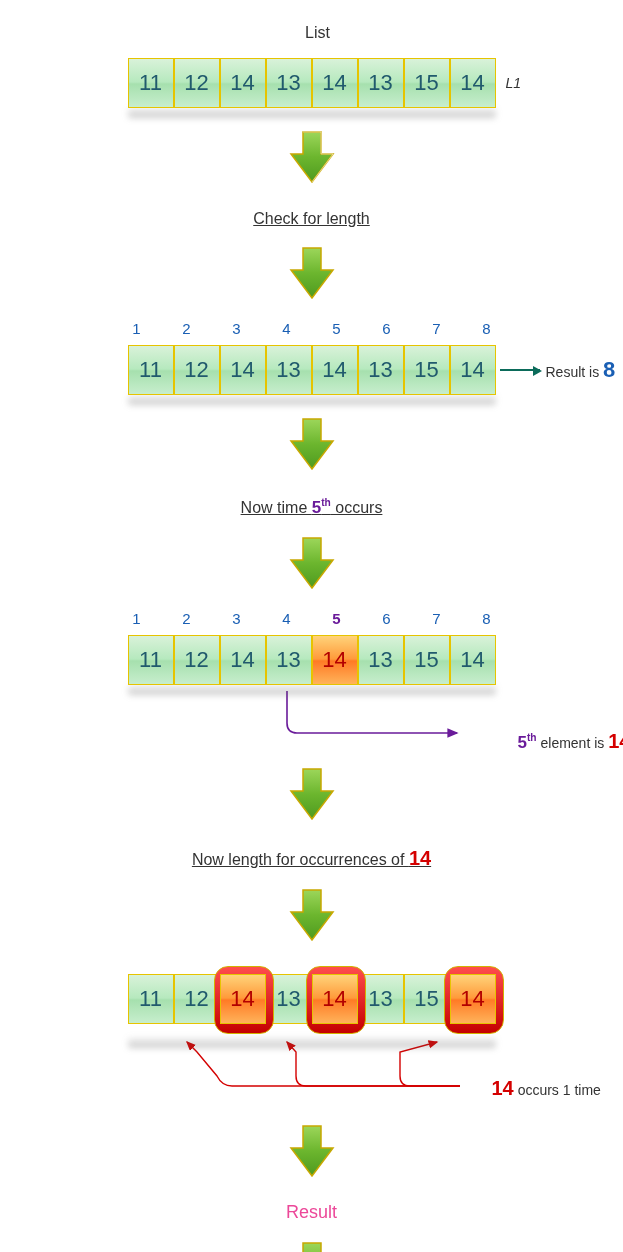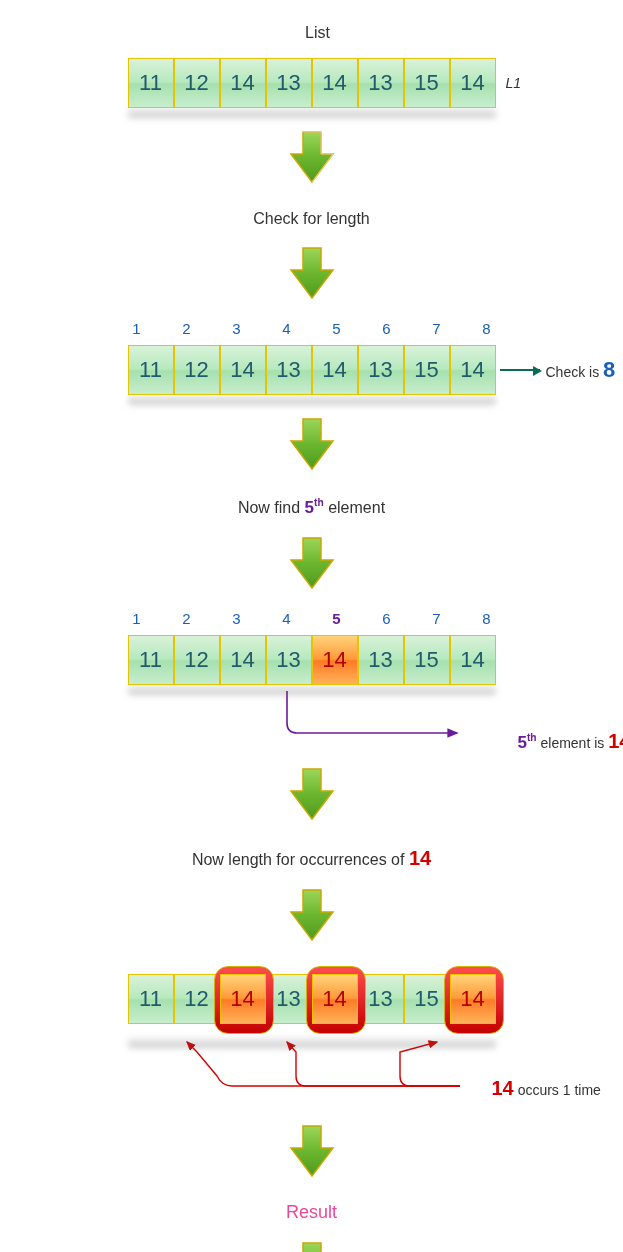--- a/index.html
+++ b/index.html
@@ -83,20 +83,21 @@
     white-space: nowrap;
   }
   .arrow-down {
     margin: 16px auto;
   }
   .step-text {
     font-size: 16px;
     color: #333;
     margin: 6px 0 0 0;
     text-align: right;
+    text-decoration: underline;
   }
   .accent-purple { color: #6a1b9a; font-size: 17px; font-weight: 600; }
   .accent-red { color: #d40000; font-size: 20px; font-weight: 600; }
   .accent-blue-big { color: #1a5fb4; font-size: 22px; font-weight: 600; }
   sup { font-size: 0.6em; }
   .len-callout {
     position: absolute;
     left: 100%;
     top: 50%;
     transform: translateY(-50%);
@@ -221,35 +222,35 @@
           <div class="cell">14</div>
           <div class="cell">13</div>
           <div class="cell">14</div>
           <div class="cell">13</div>
           <div class="cell">15</div>
           <div class="cell">14</div>
         </div>
       <div class="shadow-bar"></div>
       <div class="len-callout">
         <div class="len-arrow-line"></div>
-        <span><span>Check is </span><span class="accent-blue-big">8</span></span>
+        <span><span>Result is </span><span class="accent-blue-big">8</span></span>
       </div>
     </div>
   </div>
 </div>
 
 <div class="row">
     <svg class="arrow-down" width="54" height="60" viewBox="0 0 54 60">
       <path d="M18 4 h18 v22 h12 l-21 28 l-21 -28 h12 z" fill="url(#g1)" stroke="#c8a800" stroke-width="1.5"></path>
     </svg>
   </div>
 
 <div class="row">
     <div class="step-text">
-  <span>Now find </span><span class="accent-purple"><span>5</span><sup>th</sup></span><span> element</span>
+  <span>Now time </span><span class="accent-purple"><span>5</span><sup>th</sup></span><span> occurs</span>
 </div>
   </div>
 
 <div class="row">
     <svg class="arrow-down" width="54" height="60" viewBox="0 0 54 60">
       <path d="M18 4 h18 v22 h12 l-21 28 l-21 -28 h12 z" fill="url(#g1)" stroke="#c8a800" stroke-width="1.5"></path>
     </svg>
   </div>
 
 <div class="row">

